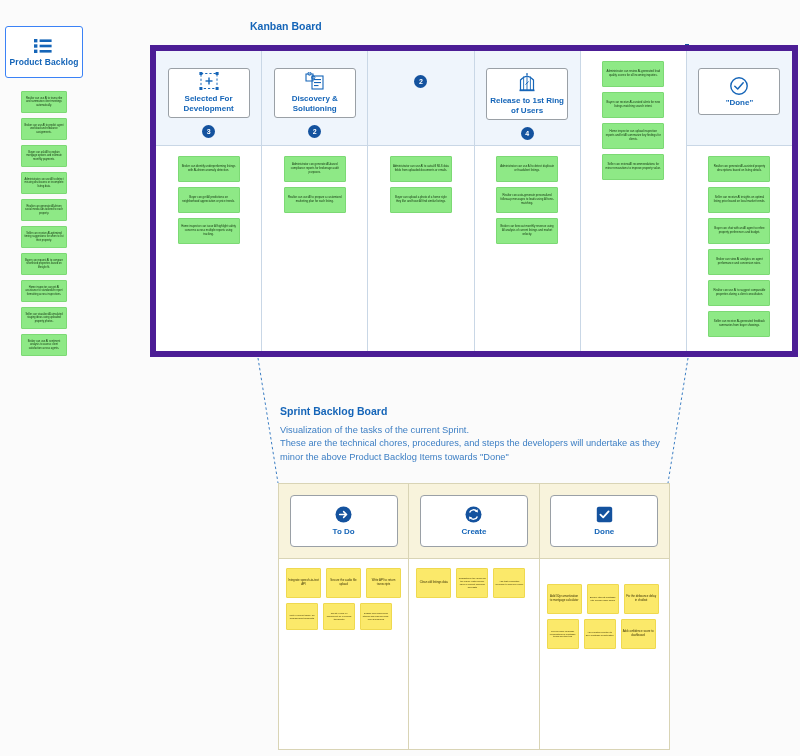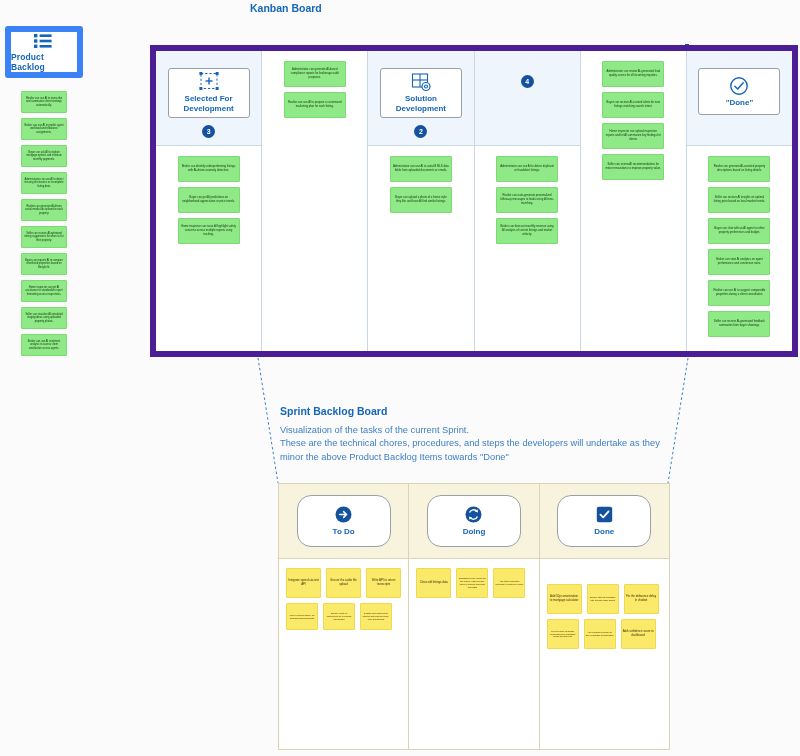--- a/index.html
+++ b/index.html
@@ -10,21 +10,21 @@
     font-family: "Liberation Sans", sans-serif;
     overflow: hidden;
   }
   #root { position: relative; width: 800px; height: 756px; }
 
   
   .pb-wrap { position: absolute; left: 5px; top: 26px; width: 78px; }
   .pb-header {
     width: 78px; height: 52px;
     background: #ffffff;
-    border: 6px solid #3b82f6;
+    border: 1px solid #3b82f6;
     border-radius: 3px;
     display: flex; flex-direction: column;
     align-items: center; justify-content: center;
     gap: 3px;
   }
   .pb-header .lbl {
     font-size: 8.5px; font-weight: bold; color: #1565b8;
     letter-spacing: .1px;
   }
   .pb-cards { margin-top: 13px; display: flex; flex-direction: column; gap: 5px; align-items: center; }
@@ -43,21 +43,21 @@
   }
   .pb-cards .green-card { min-height: 22px; display: flex; align-items: center; justify-content: center; }
 
   
   .board-title {
     position: absolute; color: #1565b8; font-weight: bold; font-size: 10.5px;
   }
   .board-sub {
     position: absolute; color: #3d7fc4; font-size: 9.3px; line-height: 1.45;
   }
-  #kanban-title { left: 250px; top: 2px; }
+  #kanban-title { left: 250px; top: 20px; }
   #kanban-sub   { left: 250px; top: 21px; width: 430px; }
 
   .kanban {
     position: absolute; left: 150px; top: 45px;
     width: 648px; height: 312px;
     background: #ffffff;
     border: 6px solid #4c1d95;
     display: flex;
   }
   .k-col { flex: 1 1 0; border-right: 1px solid #c9d7e6; display: flex; flex-direction: column; }
@@ -107,22 +107,22 @@
     background: #ffffff; border: 1px solid #d9d4b5;
     display: flex;
   }
   .s-col { flex: 1 1 0; border-right: 1px solid #d9d4b5; display: flex; flex-direction: column; }
   .s-col:last-child { border-right: none; gap: 16px; }
   .s-head {
     height: 75px; background: #f8f3dc; border-bottom: 1px solid #d9d4b5;
     display: flex; align-items: center; justify-content: center;
   }
   .s-card {
-    width: 94px; height: 52px; background: #fff;
-    border: 1px solid #9aa0a6; border-radius: 14px;
+    width: 108px; height: 52px; background: #fff;
+    border: 1px solid #9aa0a6; border-radius: 4px;
     display: flex; flex-direction: column; align-items: center; justify-content: center; gap: 4px;
   }
   .s-card .t { font-size: 8px; font-weight: bold; color: #1565b8; }
   .s-body { flex: 1; padding: 9px 7px; display: flex; flex-wrap: wrap; align-content: flex-start; gap: 5px; justify-content: flex-start; }
   .yellow-card {
     background: #fbe96a; border: 1px solid #efd94f;
     color: #3a3206; border-radius: 1px;
     text-align: center; overflow: hidden; word-break: break-word;
     display: flex; align-items: center; justify-content: center;
     padding: 2px 1px;
@@ -205,48 +205,65 @@
           </div>
           <div class="wip">3</div>
         </div>
         <div class="k-body">
           <div class="green-card">Broker can identify underperforming listings with AI-driven anomaly detection.</div>
           <div class="green-card">Buyer can get AI predictions on neighborhood appreciation or price trends.</div>
           <div class="green-card">Home inspector can issue AI highlight safety concerns across multiple reports using tracking.</div>
         </div>
       </div>
       <div class="k-col">
+        <div class="k-head">
+          <div class="k-card">
+            <span>
+              <svg width="22" height="20" viewBox="0 0 22 20">
+        <rect x="8" y="4" width="11" height="13" fill="none" stroke="#1565b8" stroke-width="1.1"></rect>
+        <rect x="10" y="7" width="7" height="1.1" fill="#1565b8"></rect>
+        <rect x="10" y="10" width="7" height="1.1" fill="#1565b8"></rect>
+        <rect x="10" y="13" width="4.5" height="1.1" fill="#1565b8"></rect>
+        <path d="M2 2 L9 2 L9 9 L2 9 Z" fill="none" stroke="#1565b8" stroke-width="1.1"></path>
+        <circle cx="5.5" cy="1.6" r="1.6" fill="none" stroke="#1565b8" stroke-width="1"></circle>
+        <circle cx="9.3" cy="5.5" r="1.6" fill="none" stroke="#1565b8" stroke-width="1"></circle>
+      </svg>
+            </span>
+            <div class="t">Discovery &amp; Solutioning</div>
+          </div>
+          <div class="wip">2</div>
+        </div>
         <div class="k-body">
           <div class="green-card">Administrator can generate AI-based compliance reports for brokerage audit purposes.</div>
           <div class="green-card">Realtor can use AI to prepare a customized marketing plan for each listing.</div>
         </div>
       </div>
       <div class="k-col">
         <div class="k-head">
-          <div class="k-card">
-            <span>
-              <svg width="22" height="20" viewBox="0 0 22 20">
-        <rect x="2.5" y="2" width="15" height="13" fill="none" stroke="#1565b8" stroke-width="1.1"></rect>
-        <path d="M10 2 L10 15" stroke="#1565b8" stroke-width="1.1" fill="none"></path>
-        <path d="M2.5 8 L17.5 8" stroke="#1565b8" stroke-width="1.1" fill="none"></path>
-        <circle cx="16" cy="14.5" r="4" fill="#fff" stroke="#1565b8" stroke-width="1.2"></circle>
-        <circle cx="16" cy="14.5" r="1.5" fill="none" stroke="#1565b8" stroke-width="1.1"></circle>
-      </svg>
-            </span>
-            <div class="t">Solution Development</div>
-          </div>
           <div class="wip">2</div>
         </div>
         <div class="k-body">
           <div class="green-card">Administrator can use AI to auto-fill MLS data fields from uploaded documents or emails.</div>
           <div class="green-card">Buyer can upload a photo of a home style they like and have AI find similar listings.</div>
         </div>
       </div>
       <div class="k-col">
         <div class="k-head">
+          <div class="k-card">
+            <span>
+              <svg width="20" height="22" viewBox="0 0 20 22">
+        <path d="M10 1 L10 3" stroke="#1565b8" stroke-width="1.2"></path>
+        <path d="M3.5 8 Q10 0.5 16.5 8 L16.5 18 L3.5 18 Z" fill="none" stroke="#1565b8" stroke-width="1.2"></path>
+        <path d="M6.6 4.5 L6.6 18 M10 2.6 L10 18 M13.4 4.5 L13.4 18" stroke="#1565b8" stroke-width="0.9"></path>
+        <rect x="2.5" y="17.6" width="15" height="1.6" fill="#1565b8"></rect>
+        <path d="M8.5 12.5 L11.6 9.6" stroke="#1565b8" stroke-width="1"></path>
+      </svg>
+            </span>
+            <div class="t">Release to 1st Ring of Users</div>
+          </div>
           <div class="wip">4</div>
         </div>
         <div class="k-body">
           <div class="green-card">Administrator can use AI to detect duplicate or fraudulent listings.</div>
           <div class="green-card">Realtor can auto-generate personalized follow-up messages to leads using AI tone-matching.</div>
           <div class="green-card">Broker can forecast monthly revenue using AI analysis of current listings and market velocity.</div>
         </div>
       </div>
       <div class="k-col">
         <div class="k-body">
@@ -316,21 +333,21 @@
           <div class="s-card">
             <span>
               <svg width="17" height="17" viewBox="0 0 17 17">
         <circle cx="8.5" cy="8.5" r="8" fill="#14529e"></circle>
         <path d="M4.6 6.6 A4.2 4.2 0 0 1 12 5.6" fill="none" stroke="#fff" stroke-width="1.4"></path>
         <path d="M12.4 10.4 A4.2 4.2 0 0 1 5 11.4" fill="none" stroke="#fff" stroke-width="1.4"></path>
         <polygon points="12.6,3.2 12.9,6.6 9.8,5.6" fill="#fff"></polygon>
         <polygon points="4.4,13.8 4.1,10.4 7.2,11.4" fill="#fff"></polygon>
       </svg>
             </span>
-            <div class="t">Doing</div>
+            <div class="t">Create</div>
           </div>
         </div>
         <div class="s-body">
           <div class="yellow-card yc-lg">Clean old listings data</div>
           <div class="yellow-card yc-sm">Characterize the model for the legacy data pipeline used in current workload forecasts</div>
           <div class="yellow-card yc-sm">Add test verification coverage to pipeline runner</div>
         </div>
       </div>
       <div class="s-col">
         <div class="s-head">

